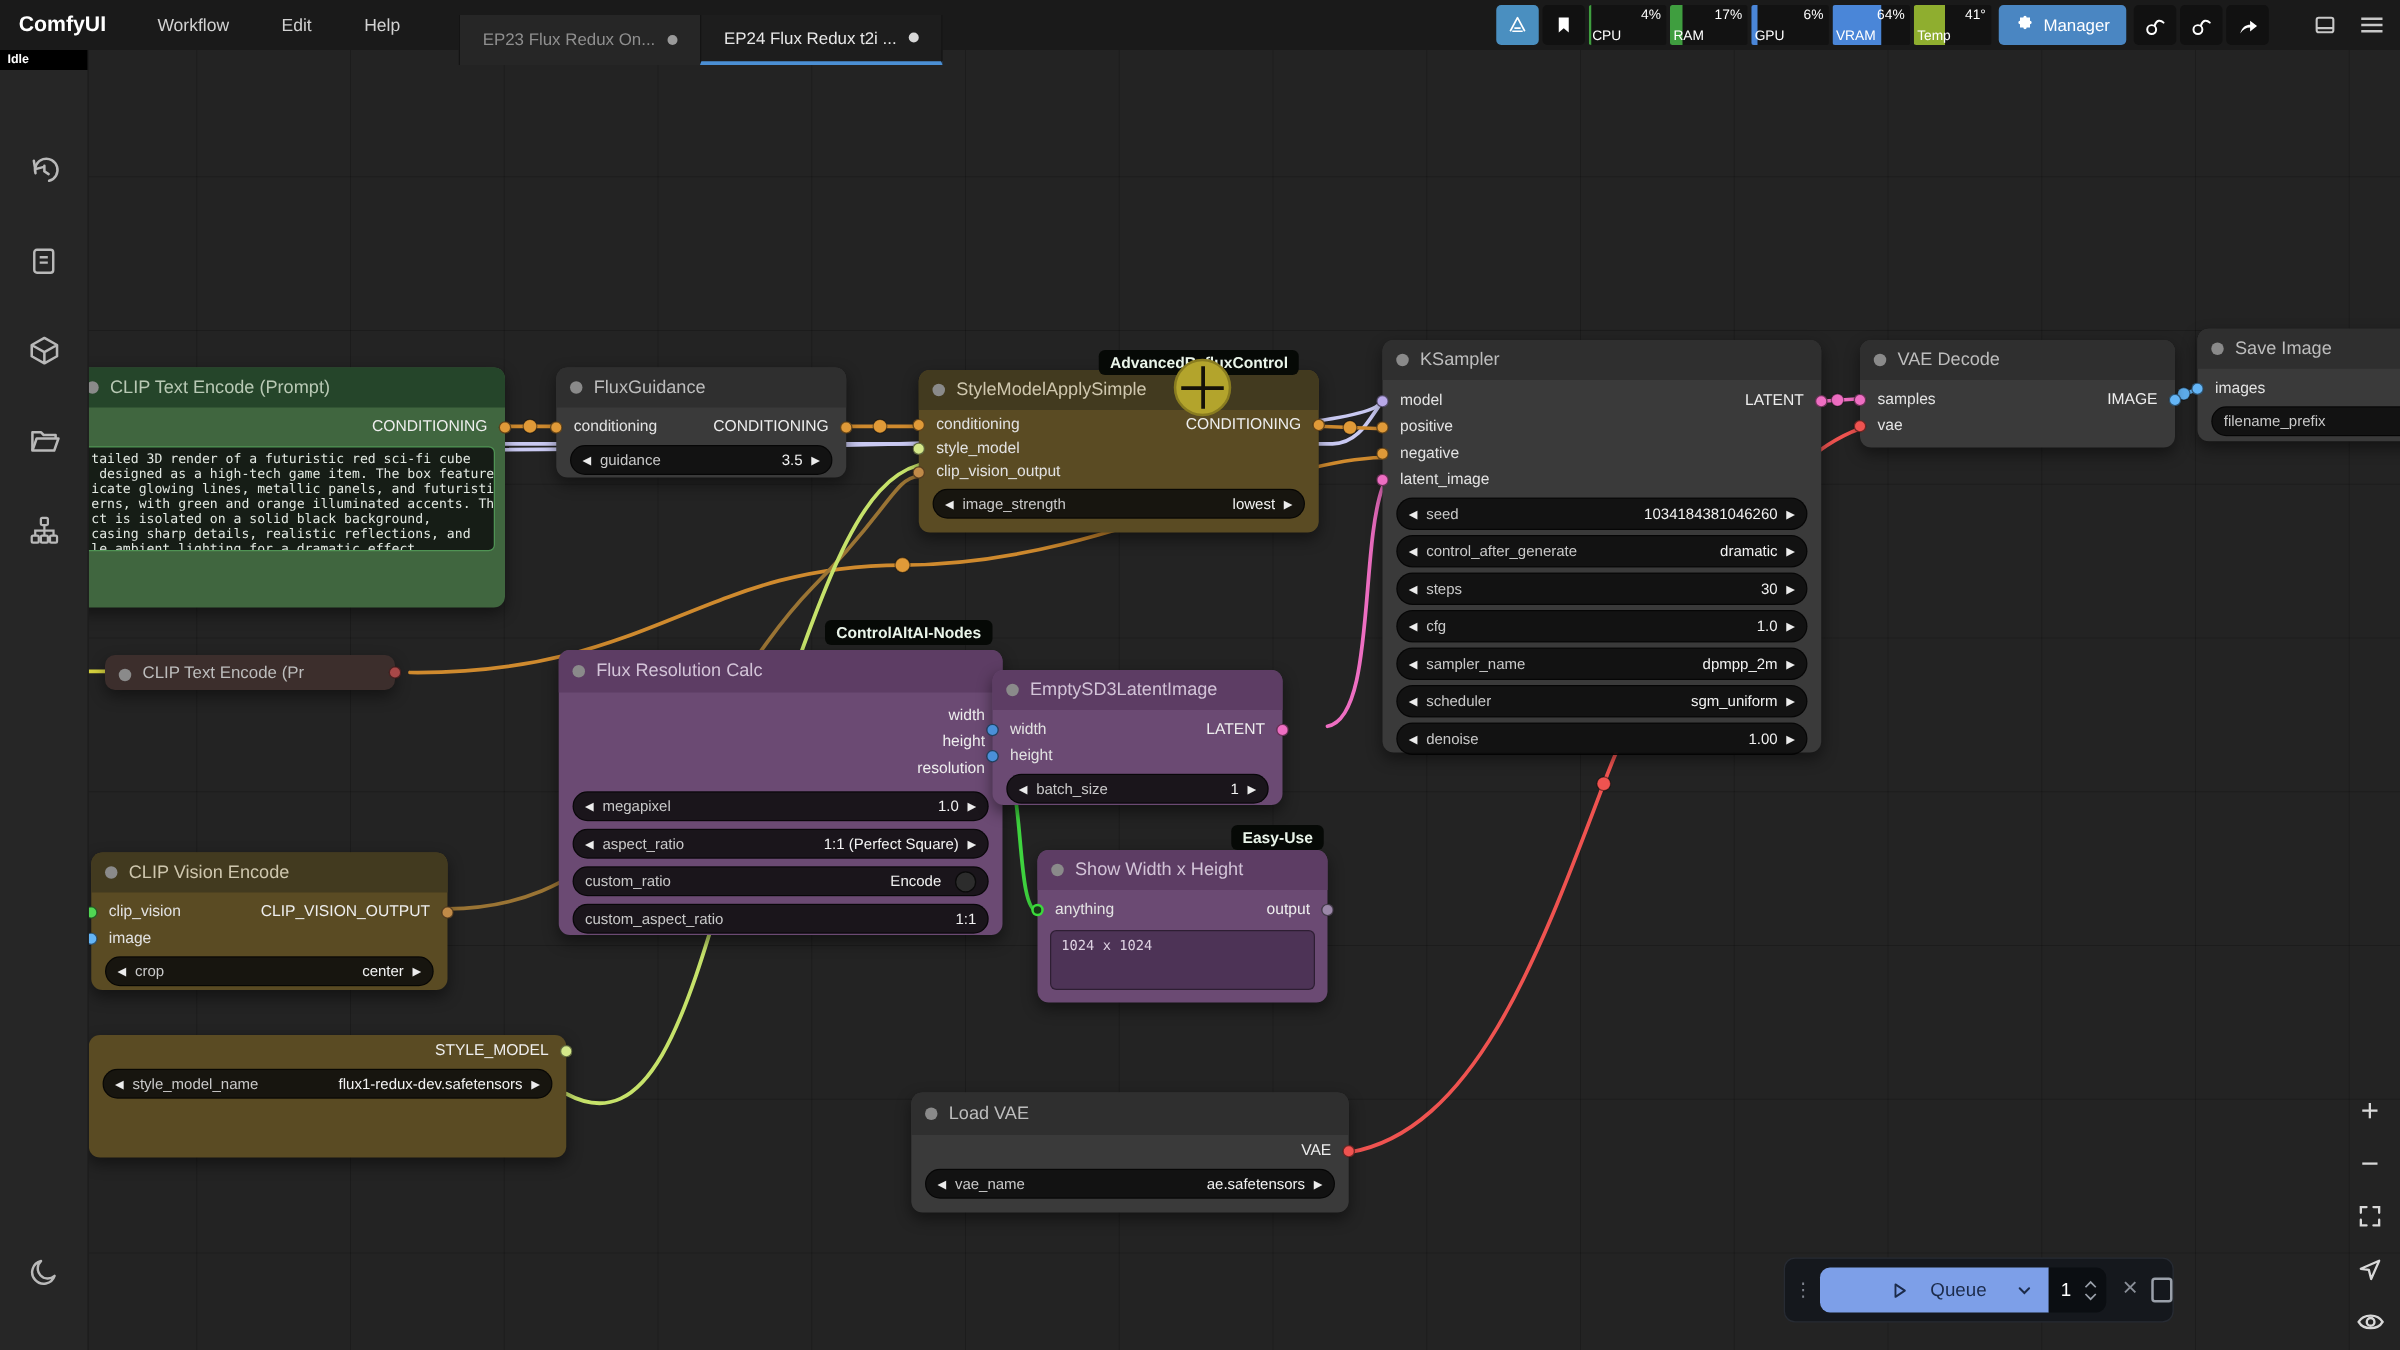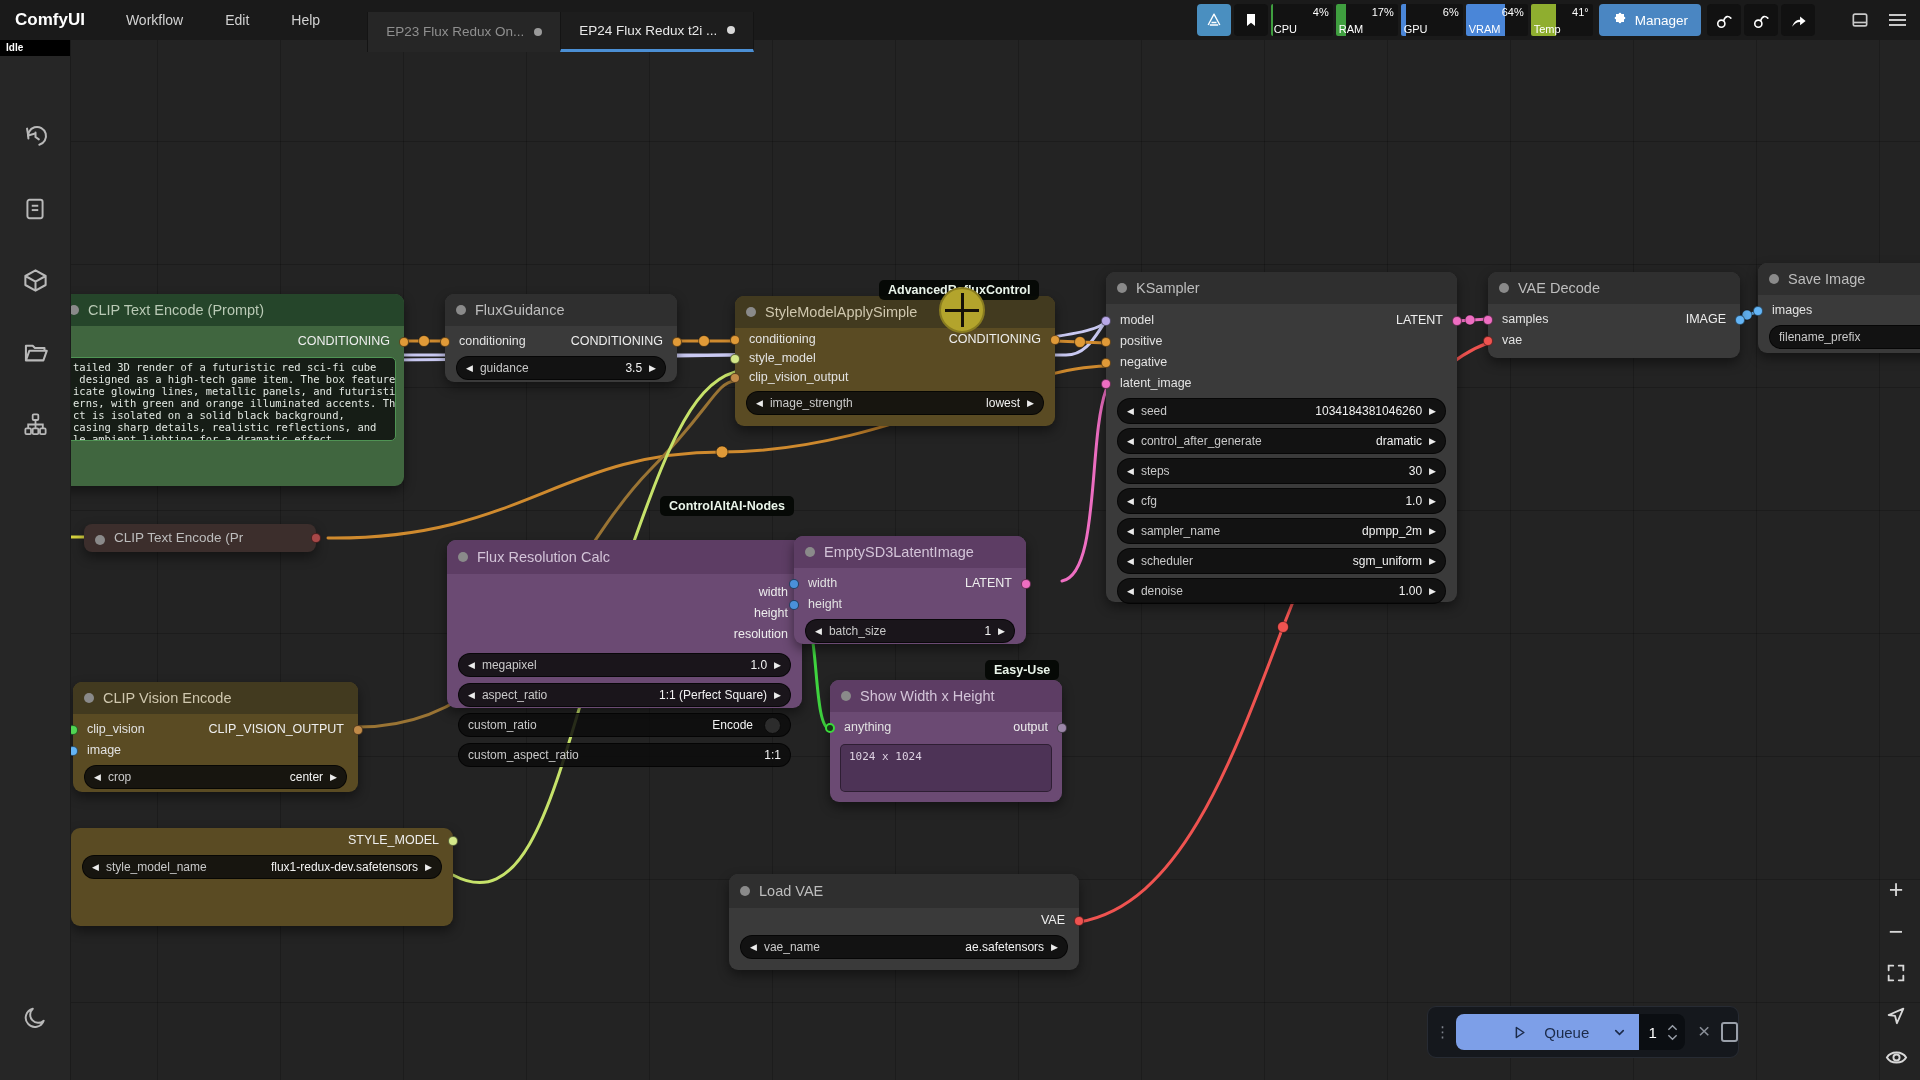--- a/index.html
+++ b/index.html
@@ -296,21 +296,21 @@
       <i class="dot l" style="background:#64b5f6"></i>
       <span>images</span>
     </div>
     <div class="widget">
       <span class="wn">filename_prefix</span>
     </div>
   </div>
 </div>
 
 <div class="badge" style="left:660px;top:496px">ControlAltAI-Nodes</div>
-<div class="node n-purple" style="left:447px;top:540px;width:355px;height:168px">
+<div class="node n-purple" style="left:447px;top:520px;width:355px;height:228px">
   <div class="hd" style="height:34px;line-height:34px"><i class="cdot" style="top:12px"></i><span>Flux Resolution Calc</span></div>
   <div class="body" style="padding-top:8px">
     <div class="row">
       <span></span>
       <span class="outlbl">width</span>
       <i class="dot r" style="background:#4a90d9"></i>
     </div>
     <div class="row">
       <span></span>
       <span class="outlbl">height</span>

